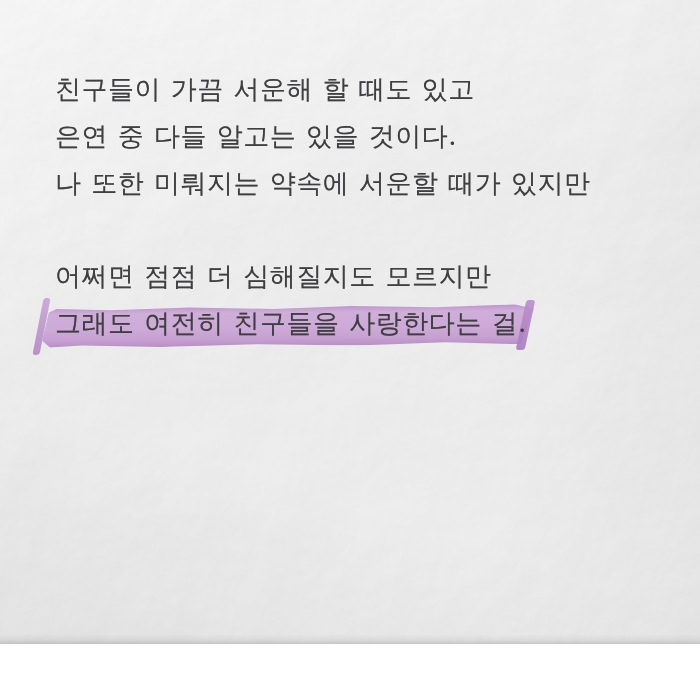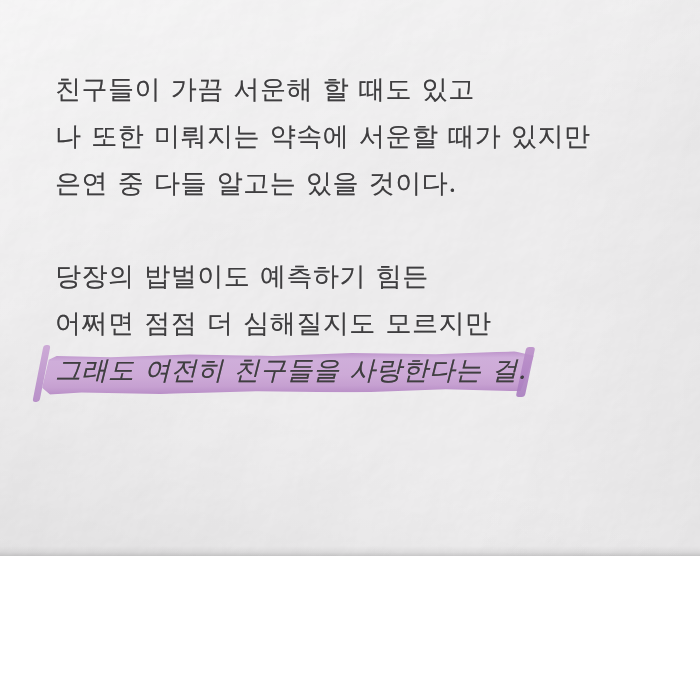--- a/index.html
+++ b/index.html
@@ -6,21 +6,21 @@
     margin: 0;
     padding: 0;
     width: 700px;
     height: 700px;
     overflow: hidden;
   }
 
   .paper {
     position: relative;
     width: 700px;
-    height: 556px;
+    height: 644px;
     background:
       linear-gradient(160deg, rgba(255,255,255,0.55) 0%, rgba(255,255,255,0) 42%),
       linear-gradient(18deg, rgba(0,0,0,0.045) 0%, rgba(0,0,0,0) 30%),
       linear-gradient(285deg, rgba(0,0,0,0.03) 0%, rgba(0,0,0,0) 28%),
       #f0eff0;
     font-family: "DejaVu Serif", "Liberation Serif", serif;
     overflow: hidden;
   }
 
   .texture {
@@ -66,21 +66,20 @@
     height: 46px;
   }
 
   
   .hl {
     position: relative;
   }
   .hl-text {
     position: relative;
     z-index: 3;
-    font-style: italic;
   }
   .hl-band {
     position: absolute;
     left: -13px;
     top: 6px;
     width: 492px;
     height: 40px;
     background: linear-gradient(180deg,
       #bd94cb 0%,
       #cfaeda 16%,
@@ -134,28 +133,27 @@
         </feDiffuseLighting>
       </filter>
     </defs>
     <rect width="700" height="700" filter="url(#crumple)"></rect>
   </svg>
 
   <div class="text-block">
 
     <div class="stanza">
       <p>친구들이 가끔 서운해 할 때도 있고</p>
+      <p>은연 중 다들 알고는 있을 것이다.</p>
       <p>나 또한 미뤄지는 약속에 서운할 때가 있지만</p>
-      <p>은연 중 다들 알고는 있을 것이다.</p>
     </div>
 
     <div class="stanza-gap"></div>
 
     <div class="stanza">
-      <p>당장의 밥벌이도 예측하기 힘든</p>
       <p>어쩌면 점점 더 심해질지도 모르지만</p>
       <p class="hl">
         <span class="hl-band"></span>
         <span class="hl-tip hl-tip-left"></span>
         <span class="hl-tip hl-tip-right"></span>
         <span class="hl-text">그래도 여전히 친구들을 사랑한다는 걸.</span>
       </p>
     </div>
 
   </div>

